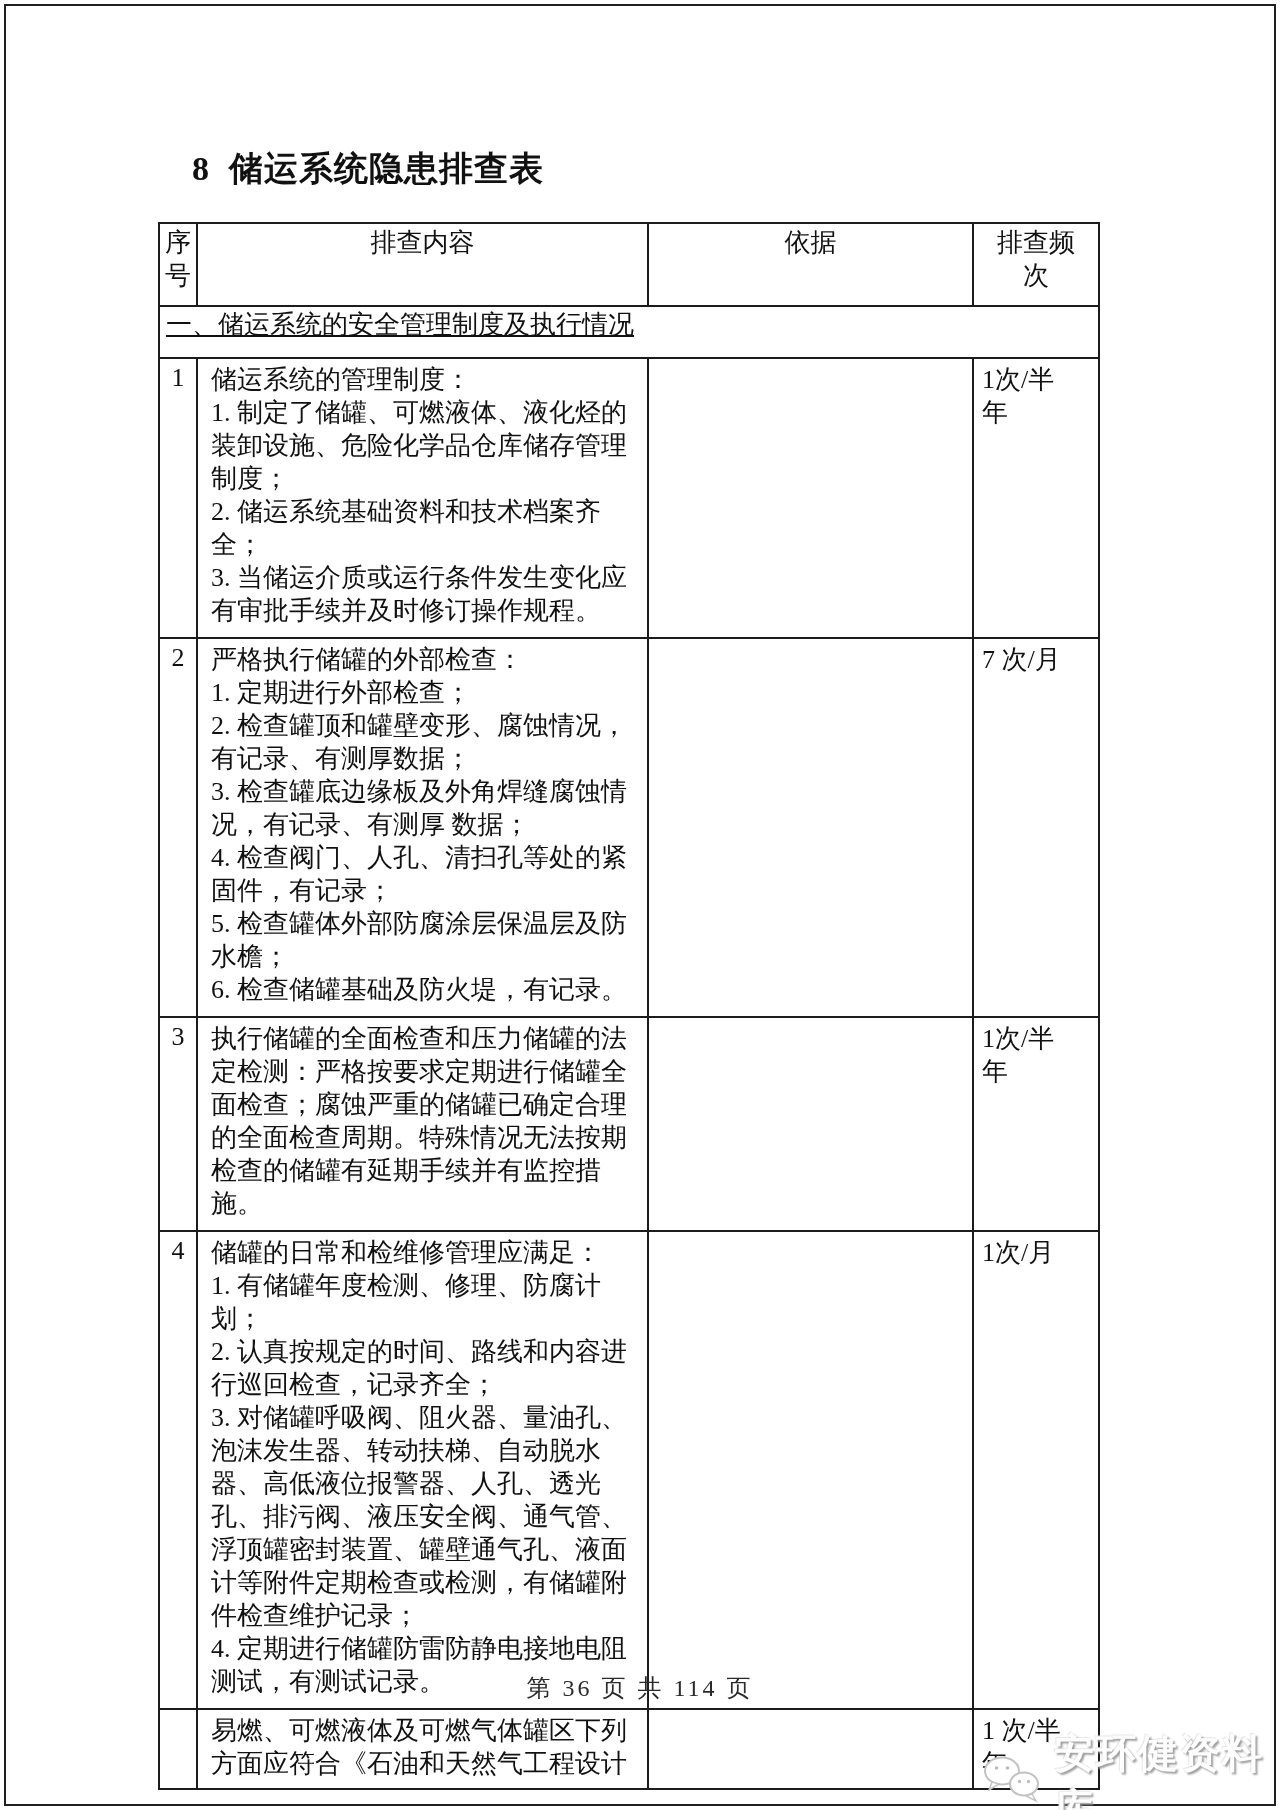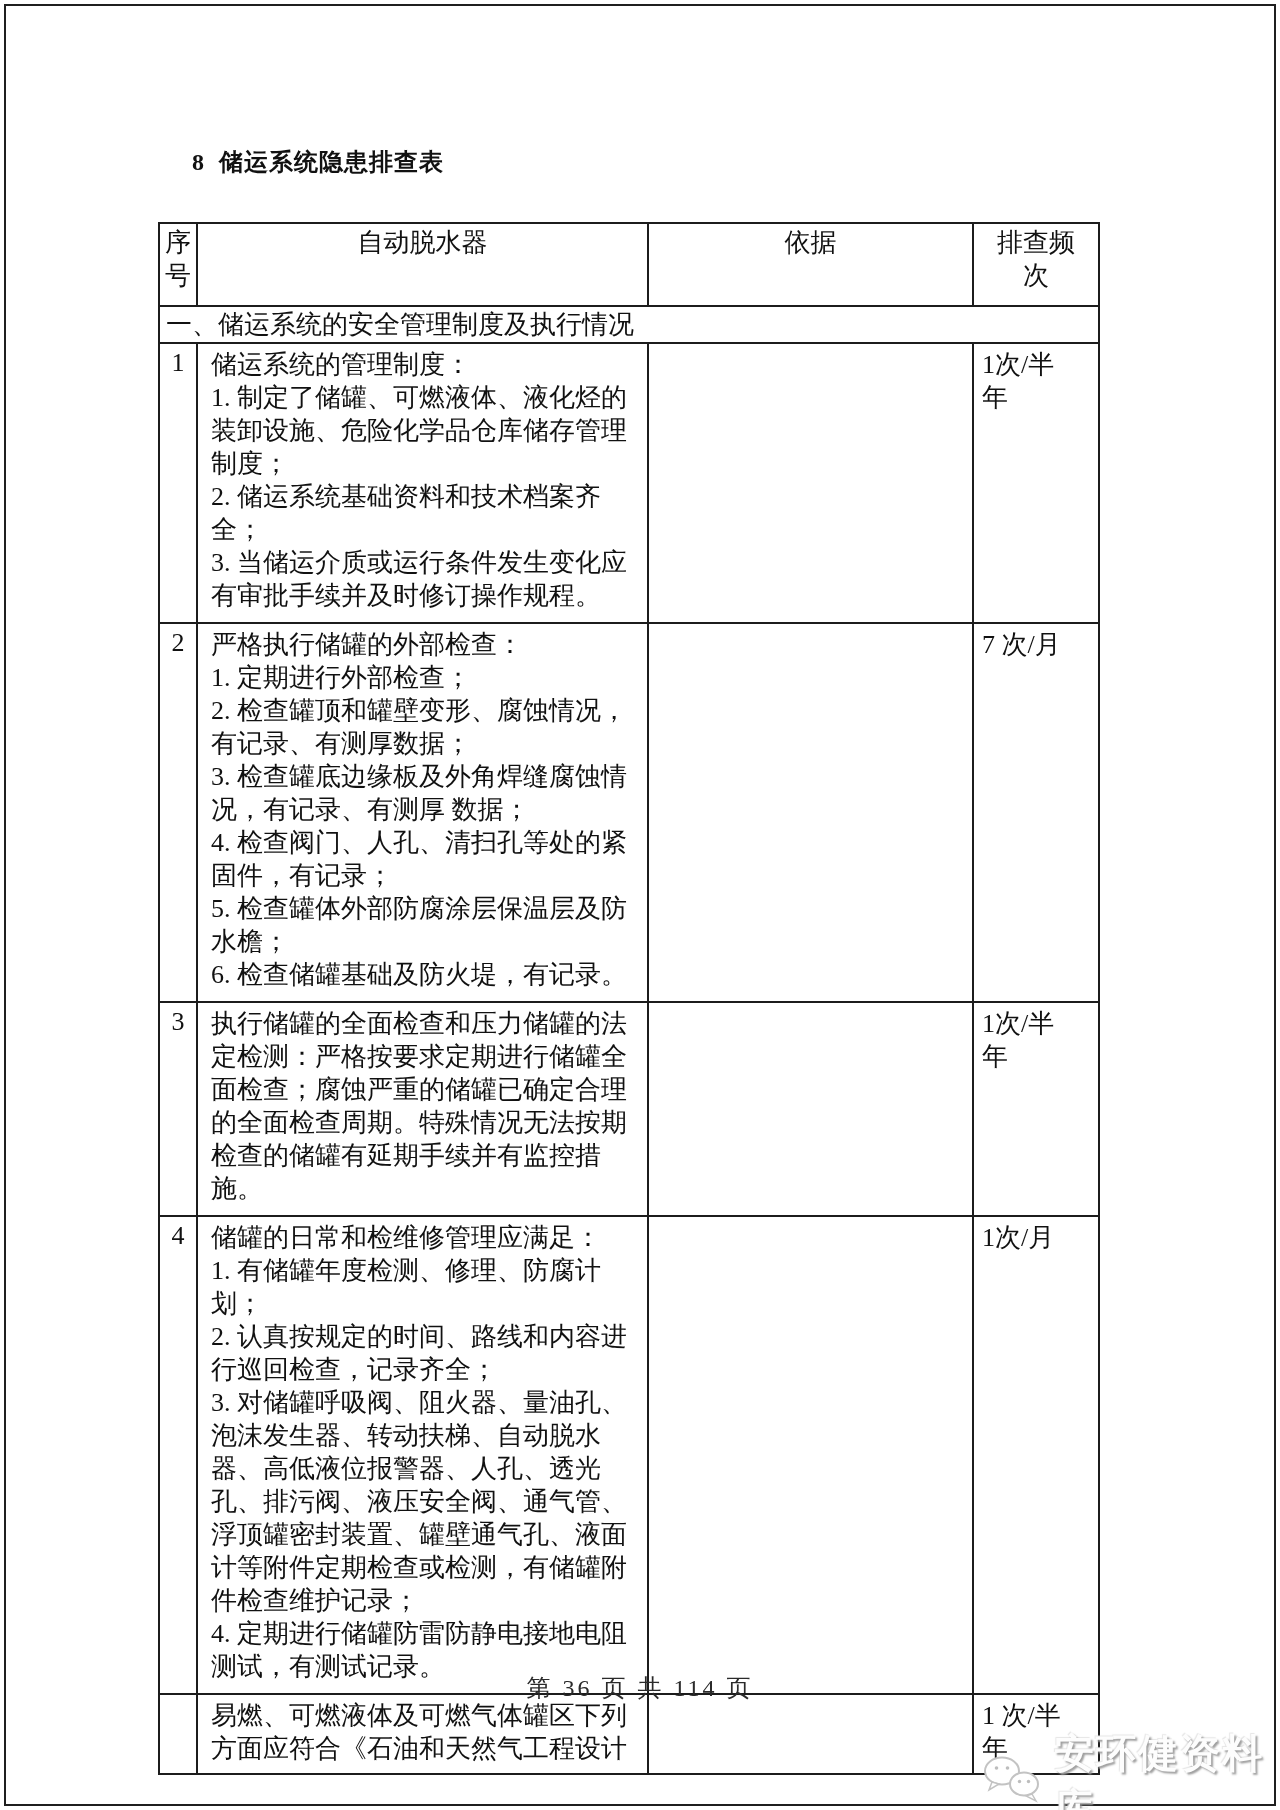--- a/index.html
+++ b/index.html
@@ -1,26 +1,26 @@
 <!DOCTYPE html>
 <html><head>
 <meta charset="utf-8">
 <style>
   html,body{margin:0;padding:0;background:#ffffff;}
   body{width:1280px;height:1810px;position:relative;font-family:"Liberation Serif",serif;color:#111;}
   .page-border{position:absolute;left:4px;top:4px;right:4px;bottom:4px;border:2px solid #1f1f1f;pointer-events:none;}
-  .doc-title{position:absolute;left:192px;top:146px;font-size:24px;font-weight:bold;white-space:pre;letter-spacing:1px;}
+  .doc-title{position:absolute;left:192px;top:146px;font-size:34px;font-weight:bold;white-space:pre;letter-spacing:1px;}
   table.check-table{position:absolute;left:158px;top:222px;width:940px;border-collapse:collapse;table-layout:fixed;}
   table.check-table td,table.check-table th{border:2px solid #1c1c1c;font-size:26px;line-height:33px;vertical-align:top;font-weight:normal;}
   th.hdr{font-weight:bold;text-align:center;vertical-align:middle;white-space:pre-wrap;font-size:27px;padding:2px;}
   td.num-cell{text-align:center;vertical-align:middle;padding:2px;}
   td.content-cell{white-space:pre-wrap;padding:4px 6px 10px 13px;}
   td.basis-cell{padding:4px;}
   td.freq-cell{white-space:pre-wrap;padding:4px 4px 4px 8px;}
-  td.section-cell{font-weight:bold;font-size:27px;padding:1px 4px 1px 6px;vertical-align:middle;}
+  td.section-cell{font-weight:bold;font-size:27px;padding:1px 4px 16px 6px;vertical-align:middle;text-decoration:underline;}
   td.clip-cell div{max-height:64px;overflow:hidden;}
   .page-footer{position:absolute;left:0;top:1672px;width:100%;text-align:center;font-size:24px;letter-spacing:3px;color:#2a2a2a;}
   .watermark{position:absolute;left:982px;top:1726px;display:flex;align-items:center;gap:10px;}
   .watermark-text{font-family:"Liberation Sans",sans-serif;font-size:40px;font-weight:bold;color:#fdfdfd;text-shadow:2px 2px 2px #9f9f9f,-1px -1px 1px #e6e6e6;letter-spacing:2px;}
   .wm-icon{display:block;}
 </style>
 </head>
 <body>
 
 <div class="page-border"></div>
@@ -31,21 +31,21 @@
   <colgroup>
     <col style="width:38px">
     <col style="width:451px">
     <col style="width:325px">
     <col style="width:126px">
   </colgroup>
   <tbody>
       <tr style="height:83px">
     <th class="hdr">序
 号</th>
-    <th class="hdr">自动脱水器</th>
+    <th class="hdr">排查内容</th>
     <th class="hdr">依据</th>
     <th class="hdr">排查频
 次</th>
   </tr>
   <tr style="height:37px">
     <td class="section-cell" colspan="4">一、储运系统的安全管理制度及执行情况</td>
   </tr>
   <tr style="height:242px">
     <td class="num-cell">1</td>
     <td class="content-cell">储运系统的管理制度：

